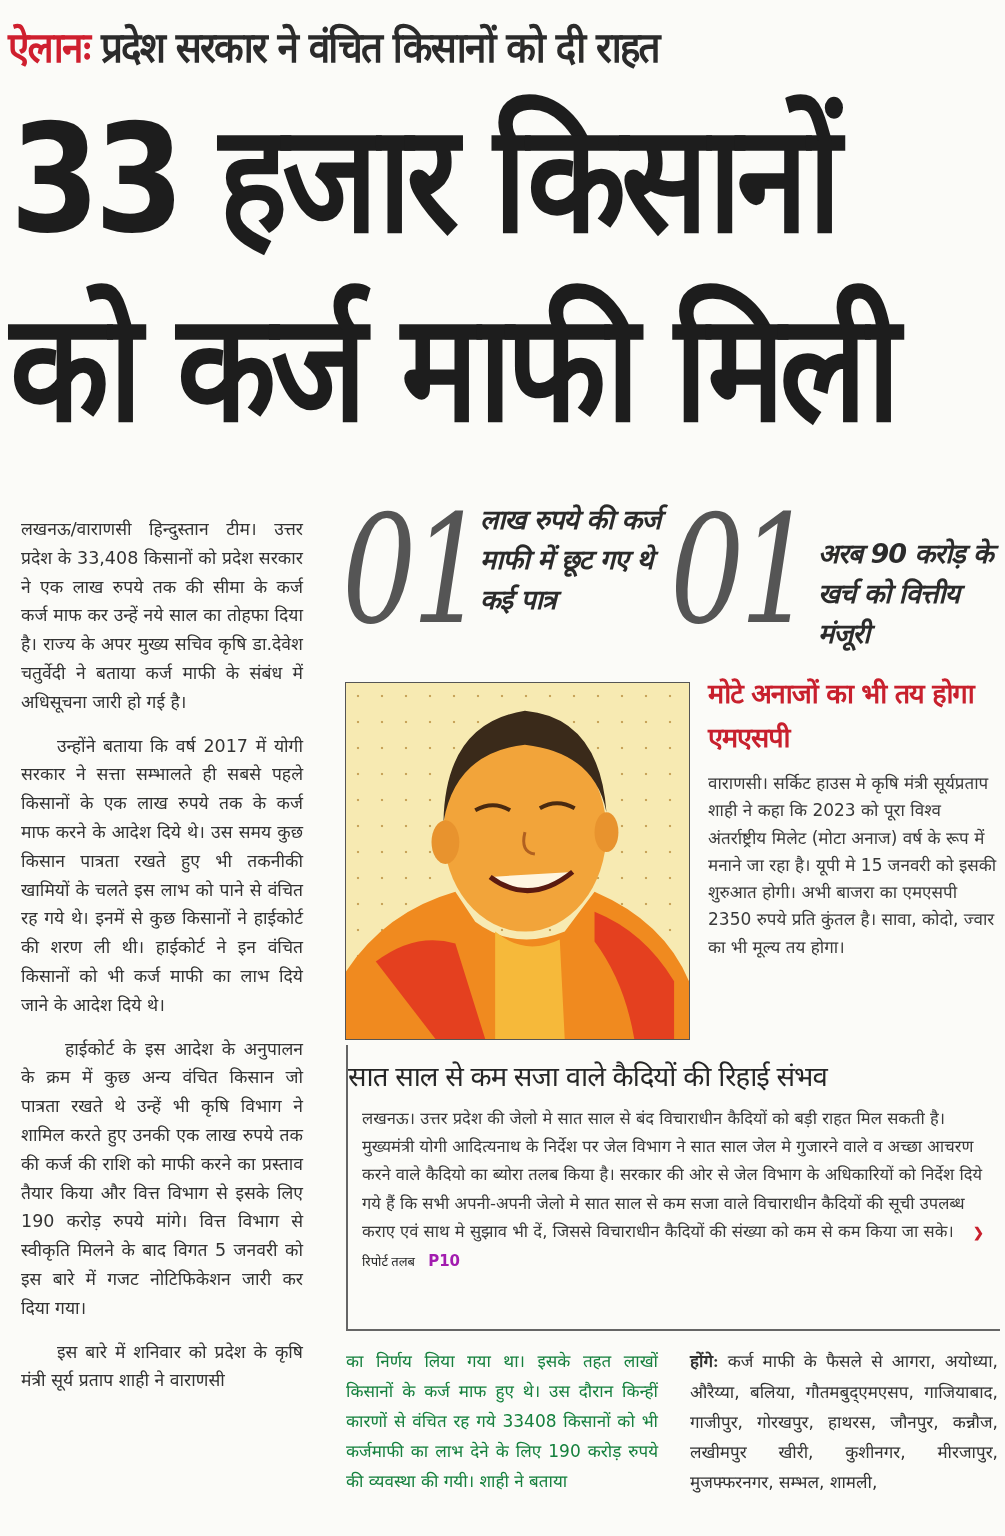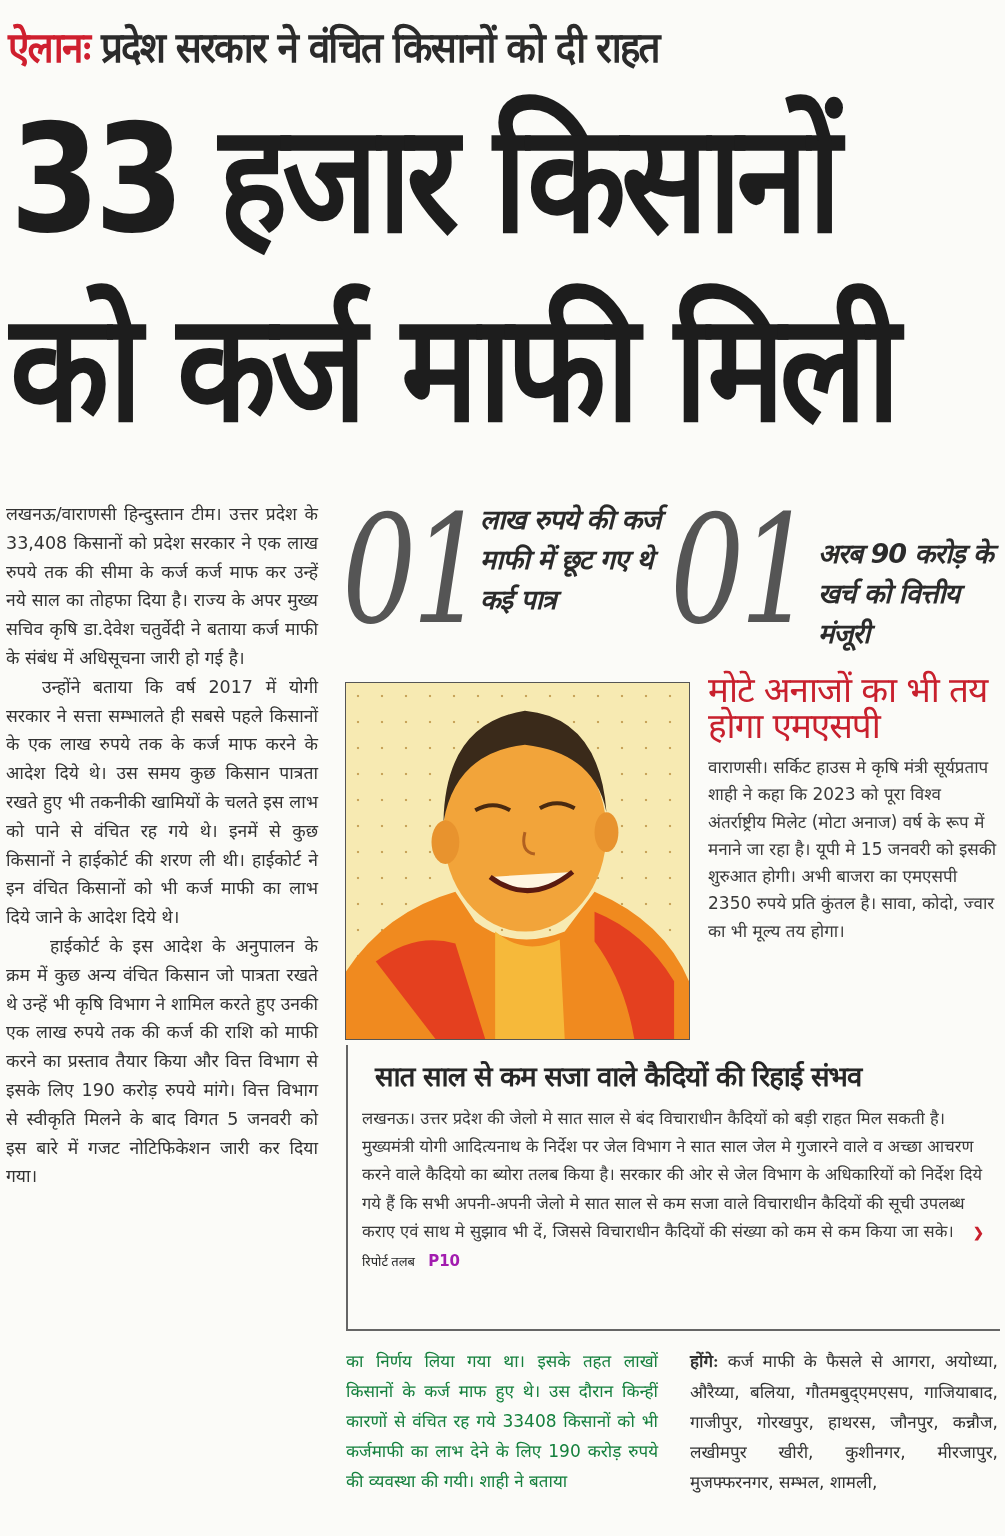--- a/index.html
+++ b/index.html
@@ -12,21 +12,21 @@
     .kicker .label { color: #cf1f2e; }
 
     .headline { position: absolute; left: 10px; width: 990px; font-weight: bold;
       color: #1d1d1d; white-space: nowrap; letter-spacing: -6px; line-height: 1;
       transform-origin: left top; }
     .headline.l1 { top: 104px; font-size: 150px; transform: scaleX(0.86); }
     .headline.l2 { top: 293px; font-size: 150px; transform: scaleX(0.86); }
 
     .col-left { position: absolute; left: 6px; top: 500px; width: 312px; font-size: 17.5px;
       line-height: 28.8px; text-align: justify; color: #333; }
-    .col-left p { margin: 0; }
+    .col-left p { margin: 15px; }
     .col-left p.indent { text-indent: 36px; }
 
     .stat { position: absolute; top: 500px; height: 150px; font-style: italic; }
     .stat .num { position: absolute; top: 0; font-family: "DejaVu Serif", serif;
       font-size: 150px; color: #555; line-height: 140px; letter-spacing: -6px;
       transform: scaleX(0.78); transform-origin: left top; }
     .stat .txt { position: absolute; font-size: 27px; line-height: 40px; color: #2b2b2b;
       font-weight: bold; letter-spacing: -1px; }
     .stat1 { left: 342px; width: 330px; }
     .stat1 .num { left: 0; }
@@ -34,27 +34,27 @@
     .stat2 { left: 670px; width: 335px; }
     .stat2 .num { left: 0; }
     .stat2 .txt { left: 148px; top: 6px; width: 195px; margin-top: 28px; }
 
     .photo { position: absolute; left: 345px; top: 682px; width: 345px; height: 358px;
       border: 1px solid #555; overflow: hidden;
       background: radial-gradient(circle, #c8a45a 1.2px, transparent 1.6px) 0 0/24px 26px, #f7eab2; }
     .photo svg { position: absolute; left: 0; top: 0; width: 100%; height: 100%; }
 
     .side { position: absolute; left: 708px; top: 672px; width: 292px; }
-    .side h3 { font-size: 35px; line-height: 36px; color: #c8202d; font-weight: normal;
+    .side h3 { font-size: 27px; line-height: 44px; color: #c8202d; font-weight: bold;
       letter-spacing: -1px; }
     .side p { margin-top: 10px; font-size: 17px; line-height: 27.3px; color: #3a3a3a; }
 
     .box { position: absolute; left: 346px; top: 1045px; width: 654px; height: 286px;
       border-left: 2px solid #666; border-bottom: 2px solid #666; }
-    .box h2 { position: absolute; left: 27px; top: 12px; font-size: 27.5px; font-weight: bold;
+    .box h2 { position: absolute; left: 0; top: 12px; font-size: 27.5px; font-weight: normal;
       color: #262626; white-space: nowrap; letter-spacing: -1px; }
     .box p { position: absolute; left: 14px; top: 60px; width: 625px; font-size: 16.5px;
       line-height: 28.2px; color: #3a3a3a; }
     .box .more { color: #222; font-size: 13px; font-weight: normal; margin-left: 14px; font-family: Liberation Serif, serif; }
     .box .more .arrow { color: #c8202d; font-weight: bold; }
     .box .page { color: #a21caf; font-weight: bold; font-size: 15px; margin-left: 10px; }
 
     .col-mid { position: absolute; left: 346px; top: 1346px; width: 312px; font-size: 17px;
       line-height: 30px; text-align: justify; color: #15803d; }
     .col-right { position: absolute; left: 690px; top: 1346px; width: 308px; font-size: 17px;
@@ -68,20 +68,21 @@
   <span class="label">ऐलानः</span><span> प्रदेश सरकार ने वंचित किसानों को दी राहत</span>
 </div>
 
 <div class="headline l1">33 हजार किसानों</div>
 <div class="headline l2">को कर्ज माफी मिली</div>
 
 <div class="col-left">
   <p>लखनऊ/वाराणसी हिन्दुस्तान टीम। उत्तर प्रदेश के 33,408 किसानों को प्रदेश सरकार ने एक लाख रुपये तक की सीमा के कर्ज कर्ज माफ कर उन्हें नये साल का तोहफा दिया है। राज्य के अपर मुख्य सचिव कृषि डा.देवेश चतुर्वेदी ने बताया कर्ज माफी के संबंध में अधिसूचना जारी हो गई है।</p>
   <p class="indent">उन्होंने बताया कि वर्ष 2017 में योगी सरकार ने सत्ता सम्भालते ही सबसे पहले किसानों के एक लाख रुपये तक के कर्ज माफ करने के आदेश दिये थे। उस समय कुछ किसान पात्रता रखते हुए भी तकनीकी खामियों के चलते इस लाभ को पाने से वंचित रह गये थे। इनमें से कुछ किसानों ने हाईकोर्ट की शरण ली थी। हाईकोर्ट ने इन वंचित किसानों को भी कर्ज माफी का लाभ दिये जाने के आदेश दिये थे।</p>
   <p class="indent" style="text-indent:44px">हाईकोर्ट के इस आदेश के अनुपालन के क्रम में कुछ अन्य वंचित किसान जो पात्रता रखते थे उन्हें भी कृषि विभाग ने शामिल करते हुए उनकी एक लाख रुपये तक की कर्ज की राशि को माफी करने का प्रस्ताव तैयार किया और वित्त विभाग से इसके लिए 190 करोड़ रुपये मांगे। वित्त विभाग से स्वीकृति मिलने के बाद विगत 5 जनवरी को इस बारे में गजट नोटिफिकेशन जारी कर दिया गया।</p>
+  <p class="indent">इस बारे में शनिवार को प्रदेश के कृषि मंत्री सूर्य प्रताप शाही ने वाराणसी</p>
 </div>
 
 <div class="stat stat1">
   <div class="num">01</div>
   <div class="txt">लाख रुपये की कर्ज माफी में छूट गए थे कई पात्र</div>
 </div>
 <div class="stat stat2">
   <div class="num">01</div>
   <div class="txt">अरब 90 करोड़ के खर्च को वित्तीय मंजूरी</div>
 </div>

